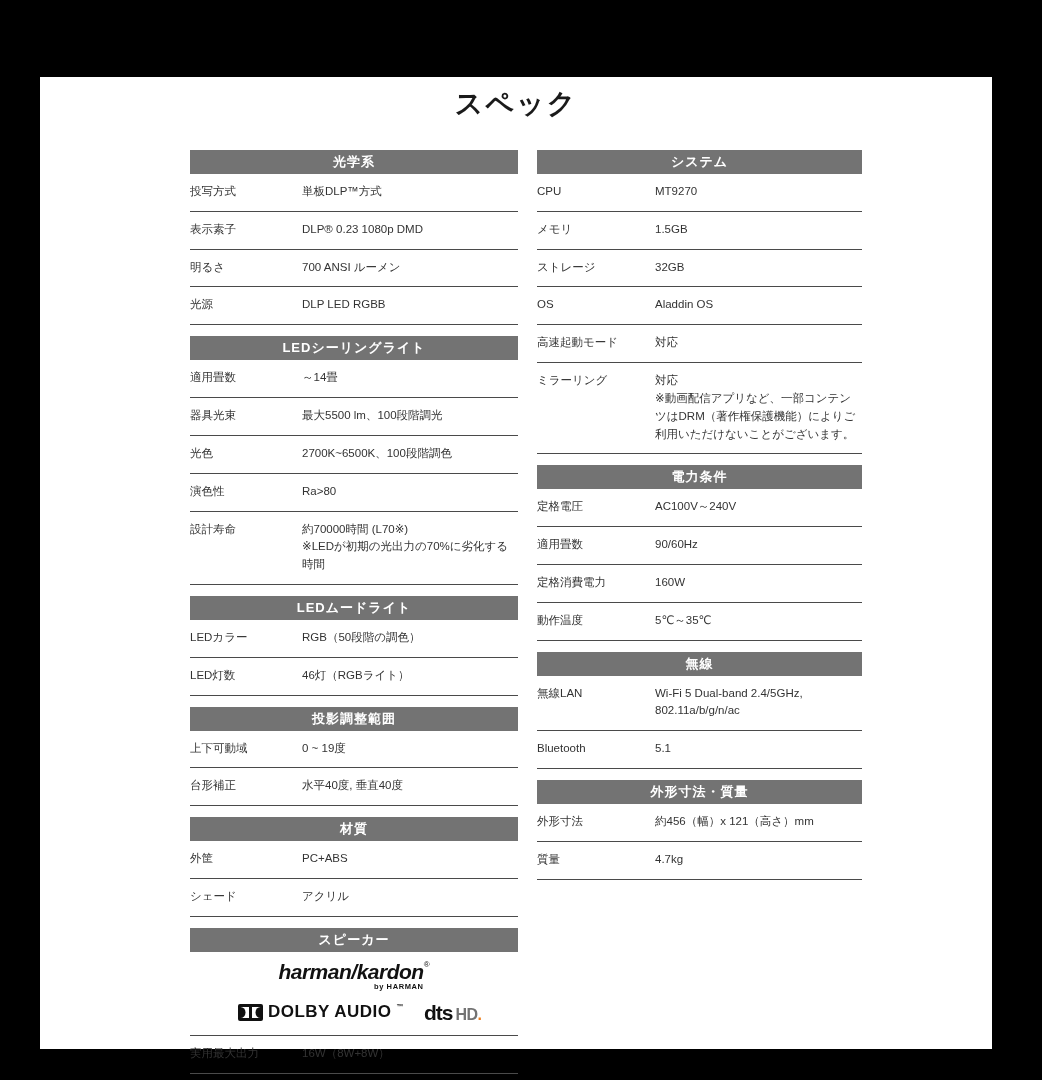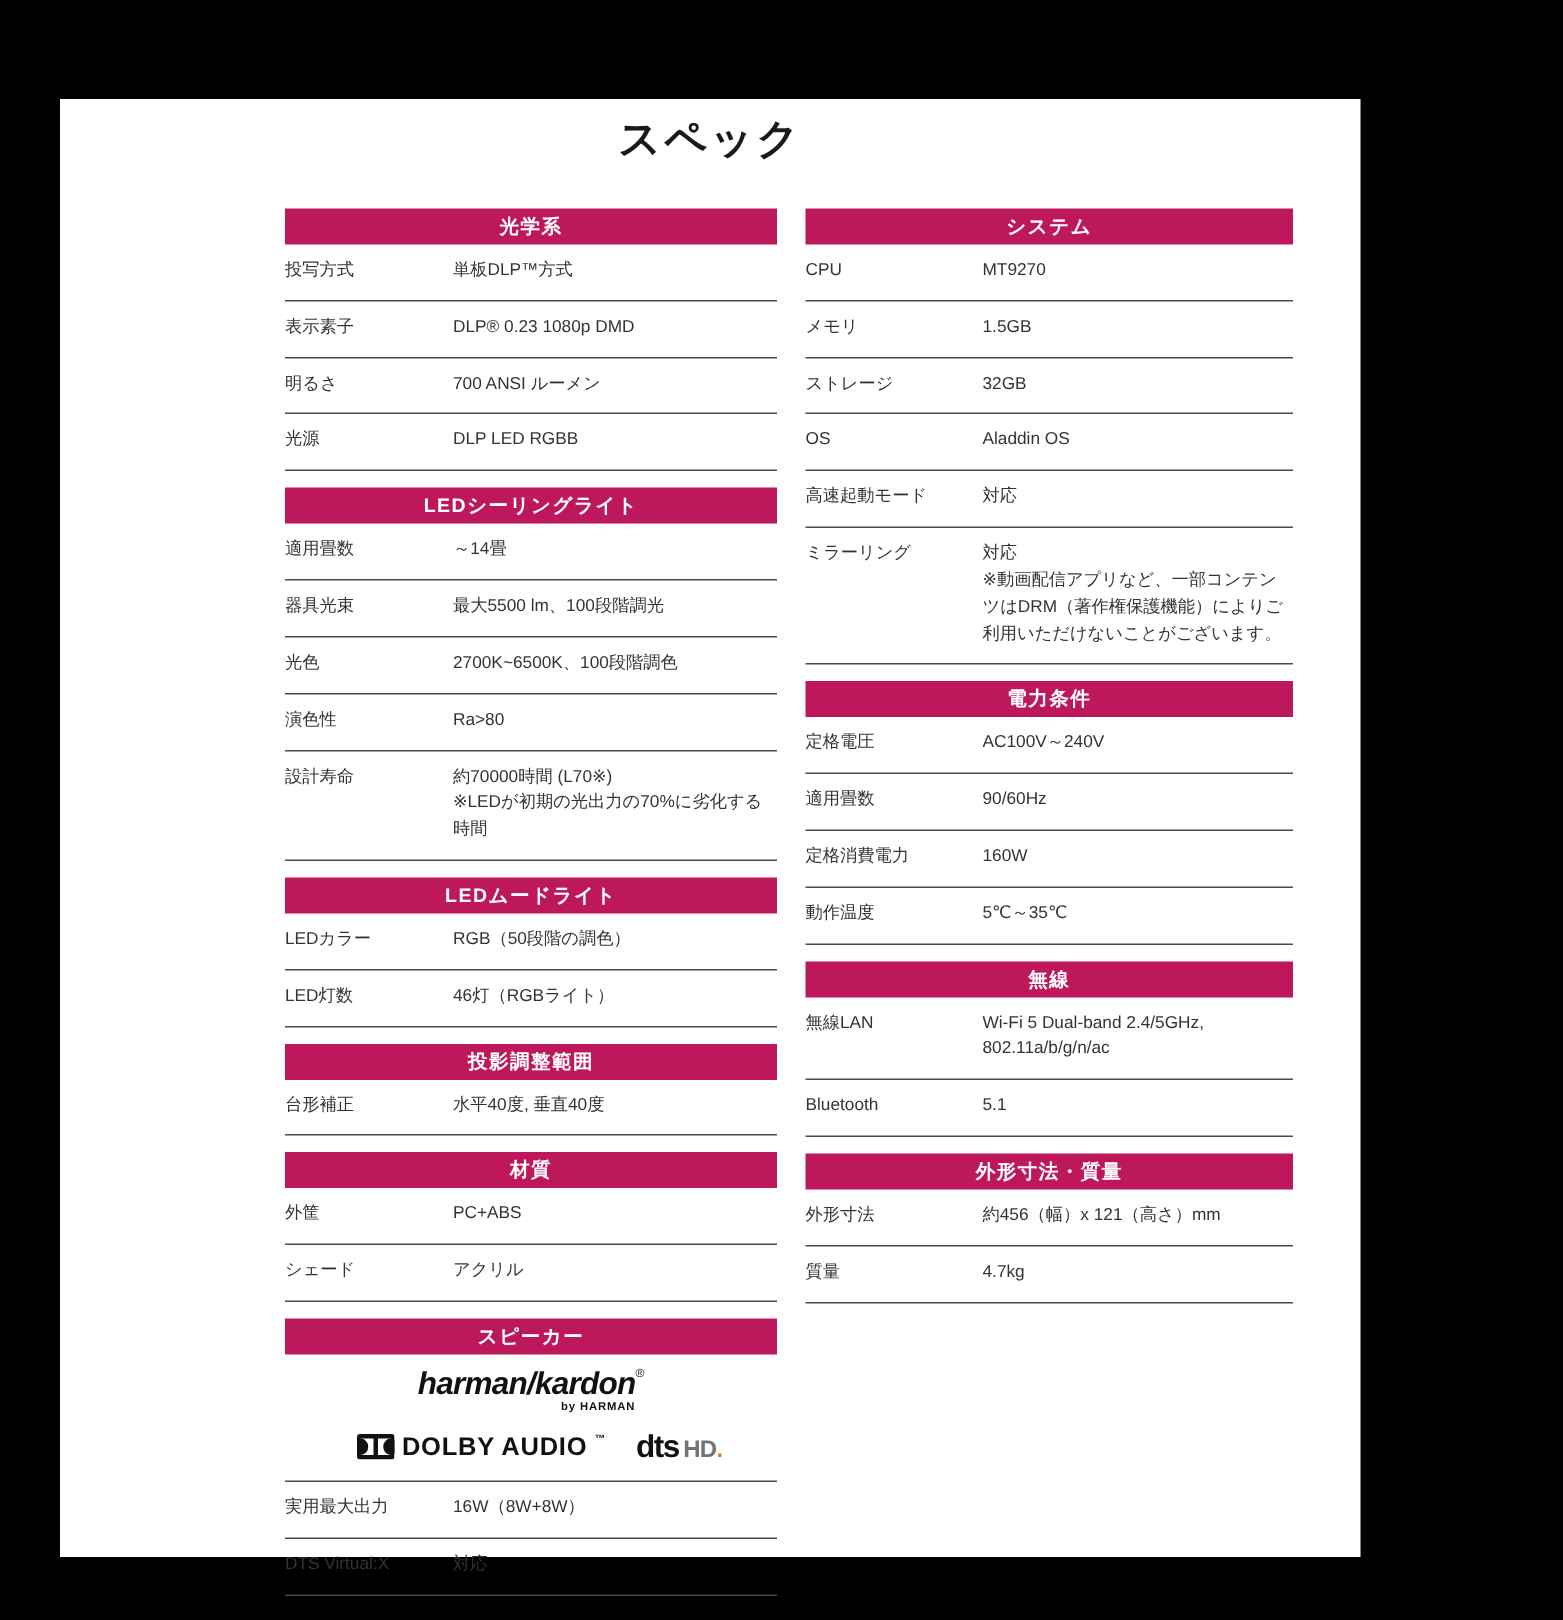--- a/index.html
+++ b/index.html
@@ -4,38 +4,38 @@
 <style>
   html, body { margin: 0; padding: 0; }
   body {
     width: 1042px; height: 1080px;
     background: #000;
     position: relative;
     overflow: hidden;
     font-family: "Liberation Sans", "DejaVu Sans", sans-serif;
   }
   .content {
-    position: absolute; left: 40px; top: 66px;
-    width: 867px; height: 972px;
+    position: absolute; left: 40px; top: 77px;
+    width: 952px; height: 972px;
     background: #fff;
   }
   .page-title {
     text-align: center;
     font-size: 28px; font-weight: bold; color: #1a1a1a;
     padding-top: 8px; letter-spacing: 2px;
   }
   .columns {
     display: flex; gap: 19px;
     margin: 27px 0 0 150px;
     align-items: flex-start;
   }
   .col-left  { width: 328px; }
   .col-right { width: 325px; }
   .section-header {
-    background: #be185d; color: #fff;
+    background: #737373; color: #fff;
     font-size: 13px; font-weight: bold;
     text-align: center; height: 24px; line-height: 24px;
     letter-spacing: 1px; margin-top: 11px;
   }
   .spec-section:first-child .section-header { margin-top: 0; }
   .spec-row {
     display: flex;
     padding: 9px 0 10px;
     border-bottom: 1px solid #4a4a4a;
     color: #333; font-size: 11.5px; line-height: 1.55;
@@ -145,20 +145,26 @@
           </div>
           <div class="spec-row">
             <div class="label">LED灯数</div>
             <div class="value">
               <div>46灯（RGBライト）</div>
             </div>
           </div>
         </section>
         <section class="spec-section">
           <div class="section-header">投影調整範囲</div>
+          <div class="spec-row">
+            <div class="label">上下可動域</div>
+            <div class="value">
+              <div>0 ~ 19度</div>
+            </div>
+          </div>
           <div class="spec-row">
             <div class="label">台形補正</div>
             <div class="value">
               <div>水平40度, 垂直40度</div>
             </div>
           </div>
         </section>
         <section class="spec-section">
           <div class="section-header">材質</div>
           <div class="spec-row">

